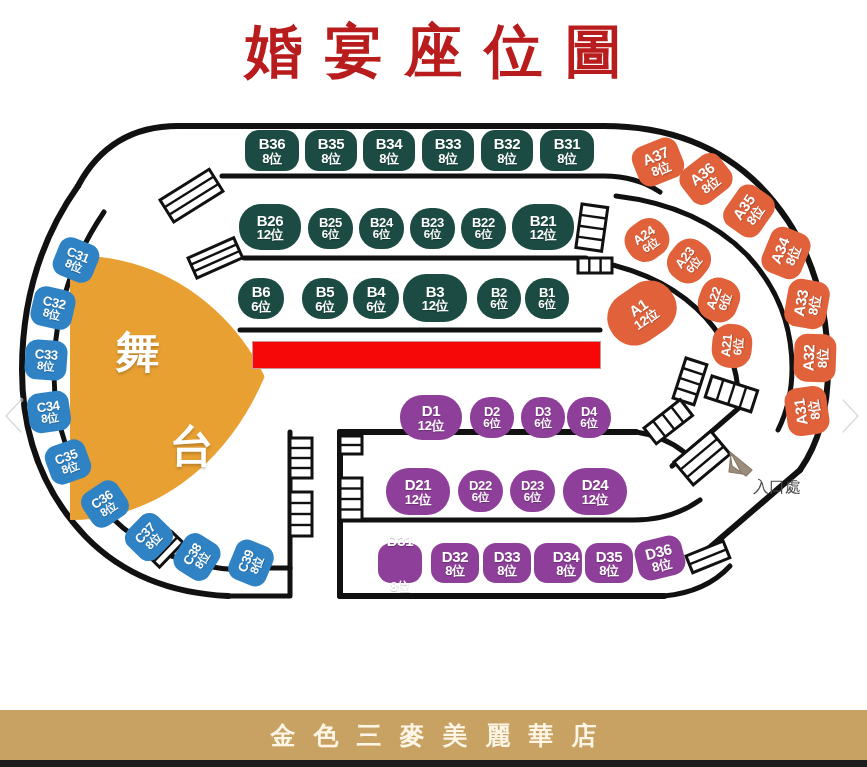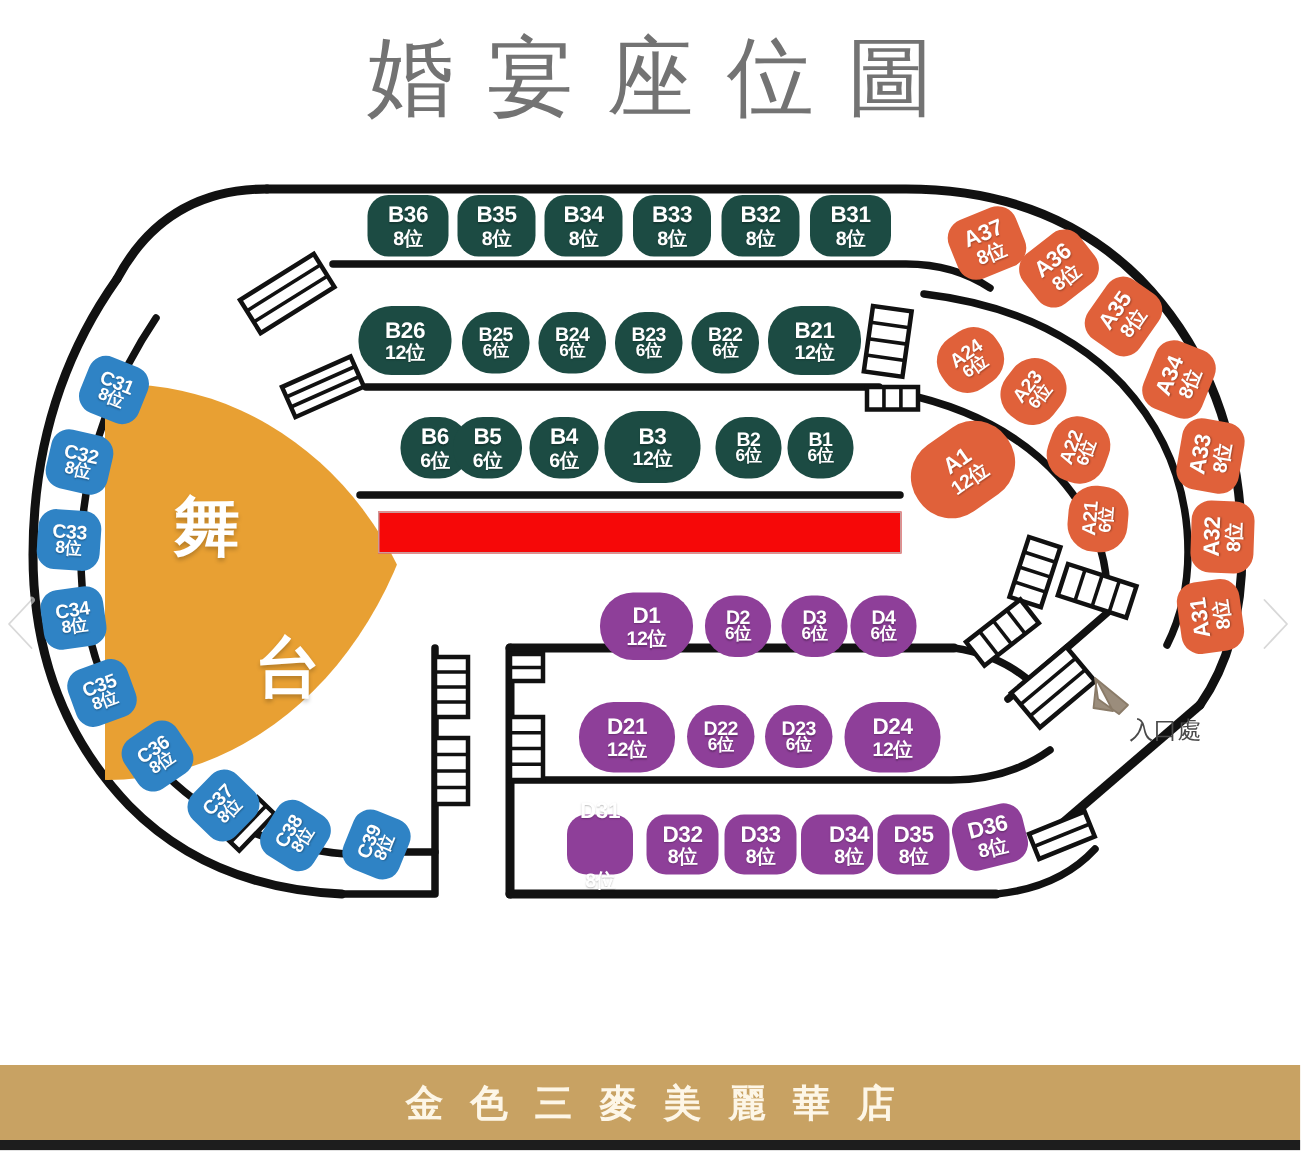--- a/index.html
+++ b/index.html
@@ -19,22 +19,22 @@
     background: #ffffff;
   }
   
   .title {
     position: absolute;
     left: 0;
     top: 22px;
     width: 867px;
     text-align: center;
     font-size: 58px;
-    font-weight: normal;
-    color: #737373;
+    font-weight: bold;
+    color: #b91c1c;
     letter-spacing: 22px;
     text-indent: 22px;
     font-family: "DejaVu Sans", "Liberation Sans", sans-serif;
     white-space: nowrap;
     line-height: 1;
   }
   
   .map-canvas {
     position: absolute;
     left: 0;
@@ -331,21 +331,21 @@
         <span class="cnt">6位</span>
       </div>
       <div class="tbl c-b sm" style="left: 461px; top: 208px; width: 45px; height: 41px; border-radius: 20px;">
         <span class="id">B22</span>
         <span class="cnt">6位</span>
       </div>
       <div class="tbl c-b" style="left: 512px; top: 204px; width: 62px; height: 46px; border-radius: 22px;">
         <span class="id">B21</span>
         <span class="cnt">12位</span>
       </div>
-      <div class="tbl c-b" style="left: 267px; top: 278px; width: 46px; height: 41px; border-radius: 20px;">
+      <div class="tbl c-b" style="left: 238px; top: 278px; width: 46px; height: 41px; border-radius: 20px;">
         <span class="id">B6</span>
         <span class="cnt">6位</span>
       </div>
       <div class="tbl c-b" style="left: 302px; top: 278px; width: 46px; height: 41px; border-radius: 20px; align-items: center;">
         <span class="id">B5</span>
         <span class="cnt">6位</span>
       </div>
       <div class="tbl c-b" style="left: 353px; top: 278px; width: 46px; height: 41px; border-radius: 20px;">
         <span class="id">B4</span>
         <span class="cnt">6位</span>

